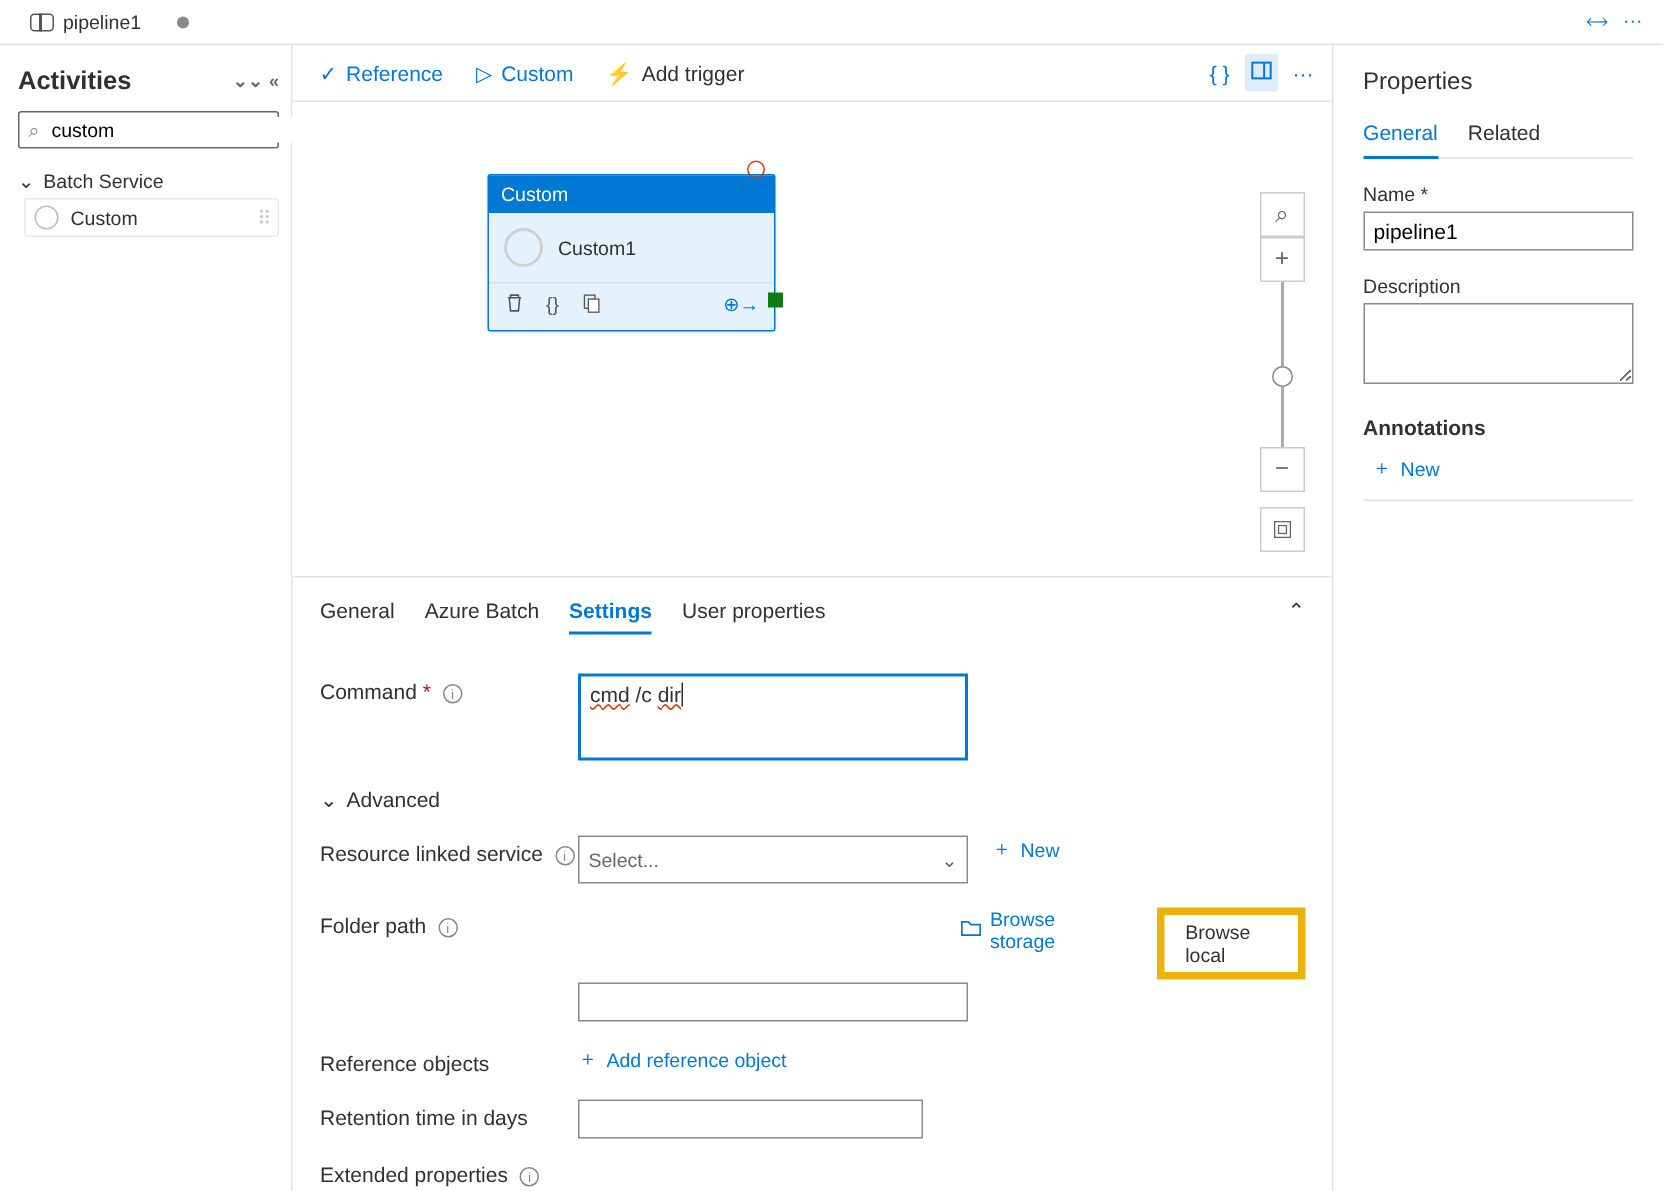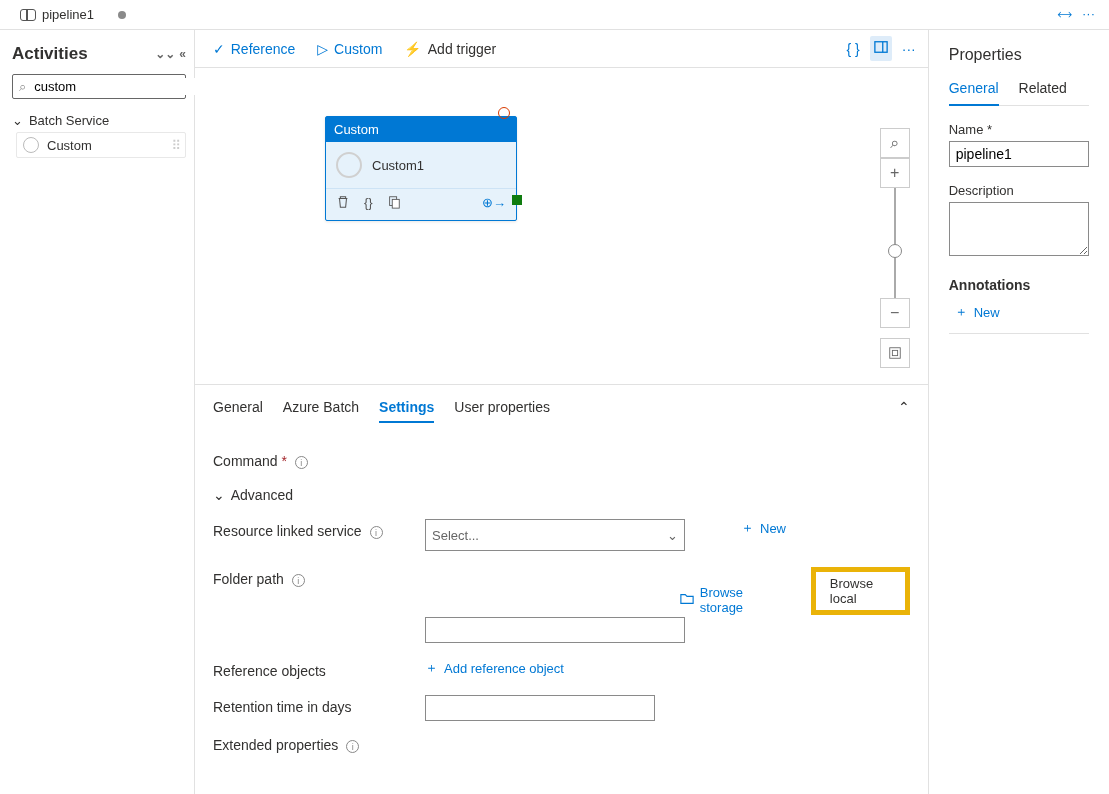--- a/index.html
+++ b/index.html
@@ -48,21 +48,21 @@
 .zoom .track { width: 2px; height: 110px; background: #aaa; position: relative; }
 .zoom .thumb { position: absolute; top: 56px; left: -6px; width: 14px; height: 14px; border: 1.5px solid #888; border-radius: 50%; background: #fff; }
 
 .bottom-panel { border-top: 1px solid #e1e1e1; background: #fff; padding: 0 18px 16px; overflow-y: auto; height: 410px; position: relative; }
 .drag-handle { position: absolute; top: -4px; left: 50%; width: 26px; height: 4px; background: #555; border-radius: 2px; transform: translateX(-50%); }
 .btabs { display: flex; gap: 20px; padding: 14px 0 10px; font-size: 14px; position: relative; }
 .btabs .t { cursor: pointer; padding-bottom: 6px; }
 .btabs .t.active { color: #0078d4; font-weight: 600; border-bottom: 2px solid #0078d4; }
 .btabs .collapse { position: absolute; right: 0; top: 14px; font-size: 14px; }
 
-.form-row { display: flex; align-items: flex-start; margin-top: 16px; gap: 40px; }
+.form-row { display: flex; align-items: flex-start; margin-top: 16px; }
 .form-row .lbl { width: 172px; padding-top: 4px; font-size: 14px; }
 .form-row .req { color: #a4262c; }
 .info-icon { display: inline-block; width: 13px; height: 13px; border: 1px solid #888; border-radius: 50%; font-size: 9px; line-height: 12px; text-align: center; color: #888; margin-left: 4px; }
 .cmd-ta { width: 260px; height: 58px; border: 2px solid #0078d4; padding: 4px 6px; font-size: 14px; resize: both; outline: none; }
 .cmd-ta .u { text-decoration: underline wavy #d83b01; text-decoration-thickness: 1px; }
 .cursor { border-right: 1px solid #333; animation: blink 1s infinite; }
 @keyframes blink { 50% { border-color: transparent; } }
 .link { color: #0078d4; font-size: 13px; cursor: pointer; }
 .adv-row { margin: 18px 0 4px; display: flex; align-items: center; gap: 6px; font-size: 14px; }
 .select { width: 260px; height: 26px; border: 1px solid #8a8a8a; padding: 15px 6px; color: #666; display: flex; align-items: center; }
@@ -203,20 +203,21 @@
         <span class="t">User properties</span>
         <span class="collapse">⌃</span>
       </div>
 
       <div class="form-row">
         <div class="lbl">
           <span>Command</span> <span class="req">*</span>
           <span class="info-icon">i</span>
         </div>
         <div>
+          <div class="cmd-ta" contenteditable="true" style=""><span class="u">cmd</span><span> /c </span><span class="u">dir</span><span class="cursor"></span></div>
         </div>
       </div>
 
       <div class="adv-row">
         <span>⌄</span>
         <span>Advanced</span>
       </div>
 
       <div class="form-row">
         <div class="lbl">
@@ -232,21 +233,21 @@
           <span>New</span>
         </div>
       </div>
 
       <div class="form-row">
         <div class="lbl">
           <span>Folder path</span>
           <span class="info-icon">i</span>
         </div>
         <div style="flex:1;display:flex;align-items:center;flex-wrap:wrap">
-          <div style="width:100%;display:flex;align-items:flex-end;margin-bottom:2px">
+          <div style="width:100%;display:flex;align-items:flex-start;margin-bottom:2px">
             <span style="width:260px"></span>
             <span class="browse-storage">
               <span>
                 <svg class="icon" viewBox="0 0 16 16">
                     <path d="M1 3h5l2 2h7v8H1z" fill="none" stroke="#0078d4" stroke-width="1.3"></path>
                   </svg>
               </span>
               <span>Browse storage</span>
             </span>
             <span class="browse-local">Browse local</span>

